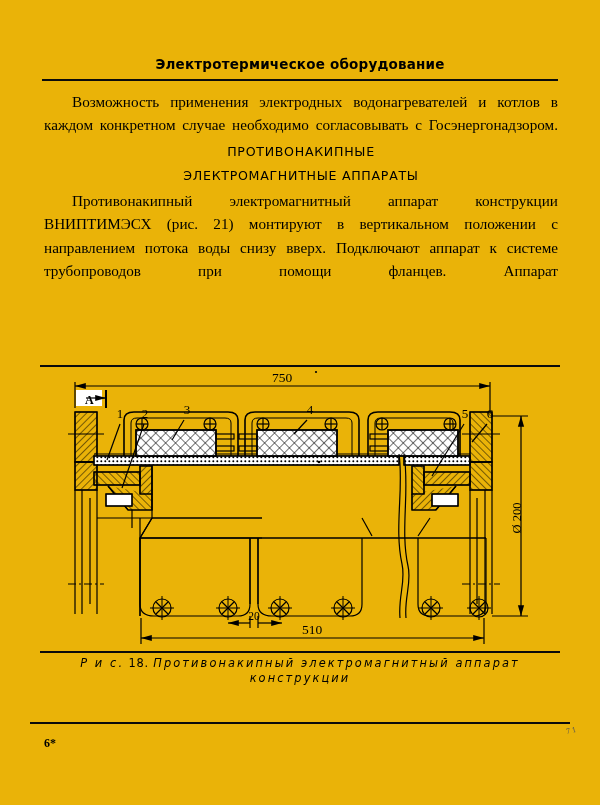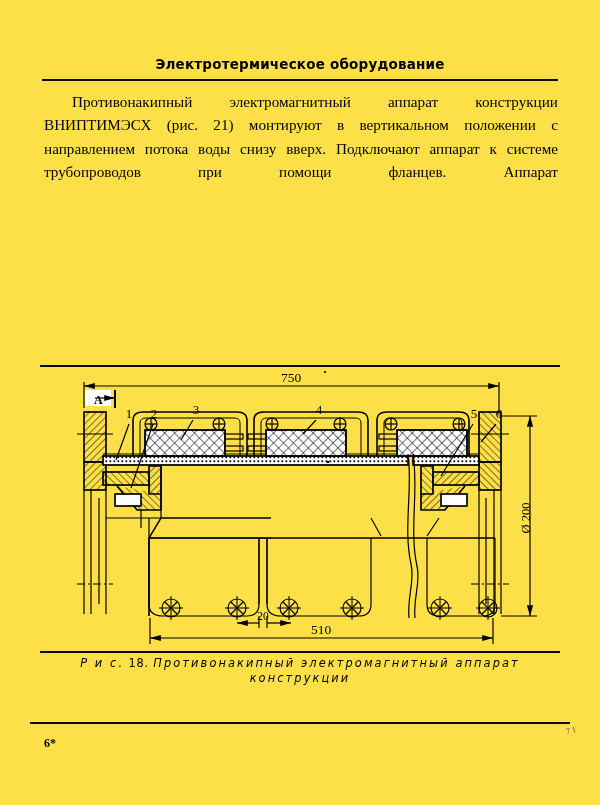--- a/index.html
+++ b/index.html
@@ -2,21 +2,21 @@
 <html><head>
 <meta charset="utf-8">
 <style>
   html,body{margin:0;padding:0;background:#fff;}
   body{
     width:600px;height:805px;position:relative;overflow:hidden;
     font-family:"Liberation Serif", serif;
     color:#000;
     -webkit-font-smoothing:none;
   }
-  .page{position:absolute;inset:0;background:#fde047;}
+  .page{position:absolute;inset:0;background:#eab308;}
 
   
   .runhead{
     position:absolute;left:0;right:0;top:56px;text-align:center;
     font-family:"DejaVu Sans", sans-serif;
     font-weight:bold;font-size:13.5px;letter-spacing:.2px;
   }
   .rule{
     position:absolute;background:#0b0b0b;
   }
@@ -48,21 +48,21 @@
     margin:5px 0 4px 0;
     text-indent:0;
   }
 
   
   .fig-rule-top{left:40px;right:40px;top:365px;height:2px;}
   .fig-rule-bot{left:40px;right:40px;top:651px;height:2px;}
   .fig-rule-foot{left:30px;right:30px;top:722px;height:2.4px;}
 
   .figure{
-    position:absolute;left:41px;top:368px;width:520px;height:246px;
+    position:absolute;left:32px;top:368px;width:520px;height:246px;
   }
   .figwrap{position:absolute;inset:0;}
   svg.draw{position:absolute;left:0;top:0;}
 
   
   .caption{
     position:absolute;left:44px;right:44px;top:656px;
     font-family:"DejaVu Sans", sans-serif;
     text-align:center;
   }
@@ -90,21 +90,24 @@
 </style>
 </head>
 <body>
 
 <div class="page">
 
   <div class="runhead">Электротермическое оборудование</div>
   <div class="rule rule-head"></div>
 
   <div class="body">
-
+    <p class="p1 just jfull">Возможность применения электродных водонагревателей и котлов в каждом конкретном случае необходимо согласовывать с Госэнергонадзором.</p>
+
+    <div class="sect">ПРОТИВОНАКИПНЫЕ</div>
+    <div class="sect">ЭЛЕКТРОМАГНИТНЫЕ АППАРАТЫ</div>
 
 
     <p class="p3 just jfull"><span>Противонакипный электромагнитный аппарат конструкции </span><span class="bold">ВНИПТИМЭСХ</span><span> (рис. 21) монтируют в вертикальном положении с направлением потока воды снизу вверх. Подключают аппарат к системе трубопроводов при помощи фланцев. Аппарат</span></p>
   </div>
 
   <div class="rule fig-rule-top"></div>
 
   <div class="figure">
     <div class="figwrap">
       <svg class="draw" width="520" height="282" viewBox="0 0 520 282" xmlns="http://www.w3.org/2000/svg">

